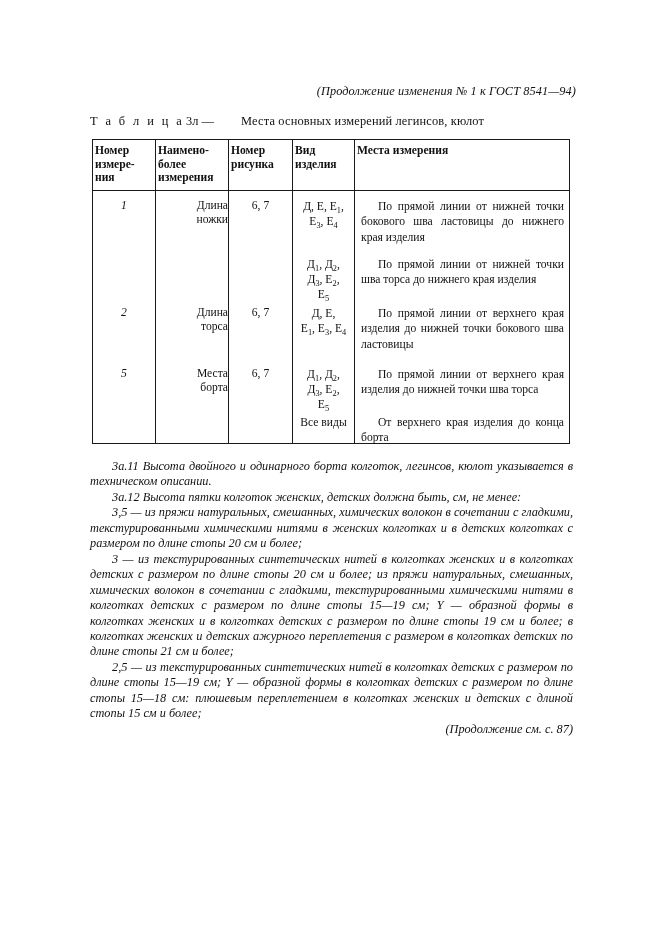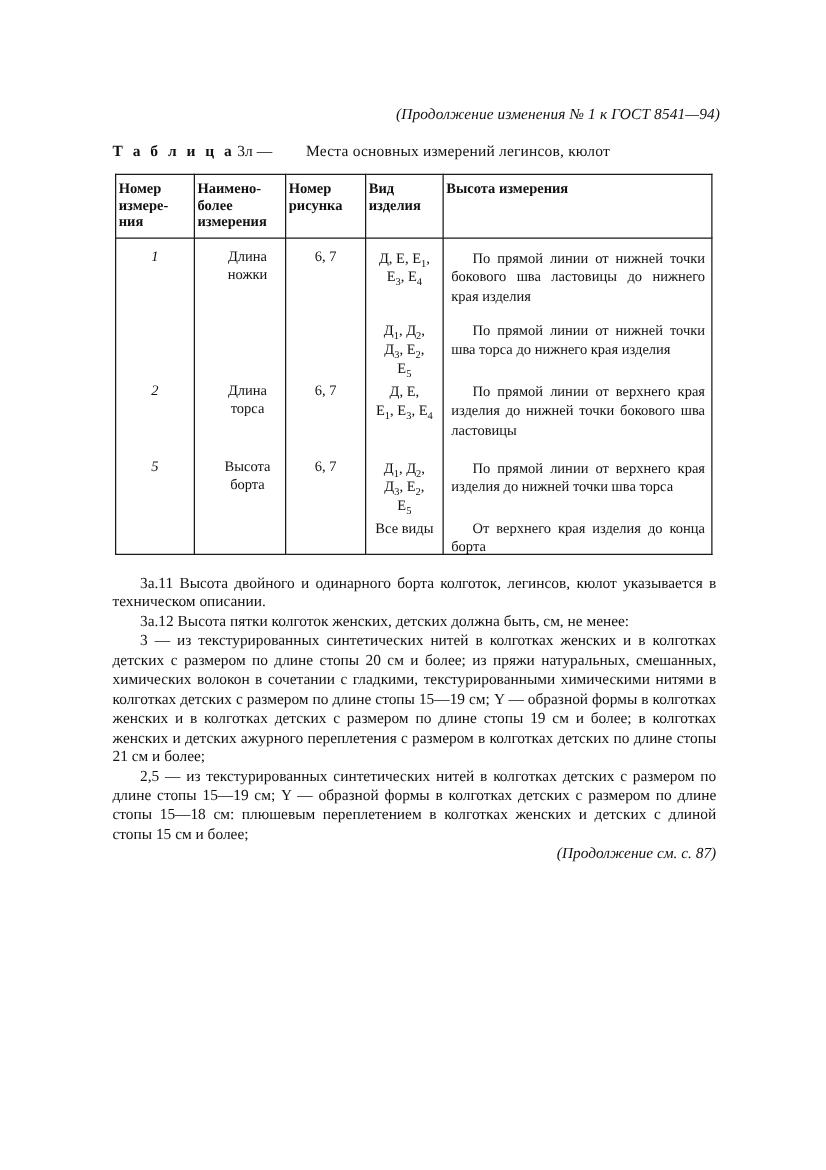--- a/index.html
+++ b/index.html
@@ -42,21 +42,21 @@
   .table-caption {
     position: absolute;
     left: 90px;
     top: 114px;
     width: 486px;
     font-size: 12.4px;
     white-space: nowrap;
   }
   .table-caption .cap-word {
     letter-spacing: 2.4px;
-    font-weight: bold;
+    font-weight: normal;
     margin-top: 18px;
   }
   .table-caption .cap-num {
     letter-spacing: 0;
     margin-left: 2px;
   }
   .table-caption .cap-title {
     font-weight: normal;
     letter-spacing: 0.15px;
     margin-left: 24px;
@@ -107,21 +107,21 @@
     left: 0;
     width: 100%;
     box-sizing: border-box;
   }
   .c-num .item {
     text-align: center;
     font-style: italic;
   }
   .c-name .item {
     padding-left: 12px;
-    text-align: center;
+    text-align: right;
   }
   .c-fig .item {
     text-align: center;
   }
   .c-kind .item {
     text-align: center;
     line-height: 1.3;
   }
   .c-place .item {
     padding: 0 5px 0 6px;
@@ -146,20 +146,21 @@
     width: 483px;
     font-size: 12.3px;
     line-height: 15.45px;
     text-align: justify;
     text-align-last: left;
   }
   .body-text p {
     margin: 0;
     text-indent: 22px;
     hyphens: manual;
+    font-style: italic;
   }
   .closing {
     margin-top: 1px;
     text-indent: 0;
     text-align: right;
     text-align-last: right;
     font-style: italic;
   }
 </style>
 </head>
@@ -197,21 +198,21 @@
         </th>
         <th>
           <span class="hd">Номер</span>
           <span class="hd">рисунка</span>
         </th>
         <th>
           <span class="hd">Вид</span>
           <span class="hd">изделия</span>
         </th>
         <th>
-          <span class="hd">Высота измерения</span>
+          <span class="hd">Места измерения</span>
         </th>
       </tr>
     </thead>
     <tbody>
       <tr>
 
         <td class="c-num">
           <div class="cellbox">
             <div class="item" style="top:8px">1</div>
             <div class="item" style="top:115px">2</div>
@@ -223,21 +224,21 @@
           <div class="cellbox">
             <div class="item" style="top:8px">
               <div>Длина</div>
               <div>ножки</div>
             </div>
             <div class="item" style="top:115px">
               <div>Длина</div>
               <div>торса</div>
             </div>
             <div class="item" style="top:176px">
-              <div>Высота</div>
+              <div>Места</div>
               <div>борта</div>
             </div>
           </div>
         </td>
 
         <td class="c-fig">
           <div class="cellbox">
             <div class="item" style="top:8px">6, 7</div>
             <div class="item" style="top:115px">6, 7</div>
             <div class="item" style="top:176px">6, 7</div>
@@ -280,18 +281,19 @@
           </div>
         </td>
 
       </tr>
     </tbody>
   </table>
 
   <div class="body-text">
     <p>3а.11 Высота двойного и одинарного борта колготок, легинсов, кюлот указывается в техническом описании.</p>
     <p>3а.12 Высота пятки колготок женских, детских должна быть, см, не менее:</p>
+    <p>3,5 — из пряжи натуральных, смешанных, химических волокон в сочетании с гладкими, текстурированными химическими нитями в женских колготках и в детских колготках с размером по длине стопы 20 см и более;</p>
     <p>3 — из текстурированных синтетических нитей в колготках женских и в колготках детских с размером по длине стопы 20 см и более; из пряжи натуральных, смешанных, химических волокон в сочетании с гладкими, текстурированными химическими нитями в колготках детских с размером по длине стопы 15—19 см; Y — образной формы в колготках женских и в колготках детских с размером по длине стопы 19 см и более; в колготках женских и детских ажурного переплетения с размером в колготках детских по длине стопы 21 см и более;</p>
     <p>2,5 — из текстурированных синтетических нитей в колготках детских с размером по длине стопы 15—19 см; Y — образной формы в колготках детских с размером по длине стопы 15—18 см: плюшевым переплетением в колготках женских и детских с длиной стопы 15 см и более;</p>
     <p class="closing">(Продолжение см. с. 87)</p>
   </div>
 
 </div>
 
 </body></html>

